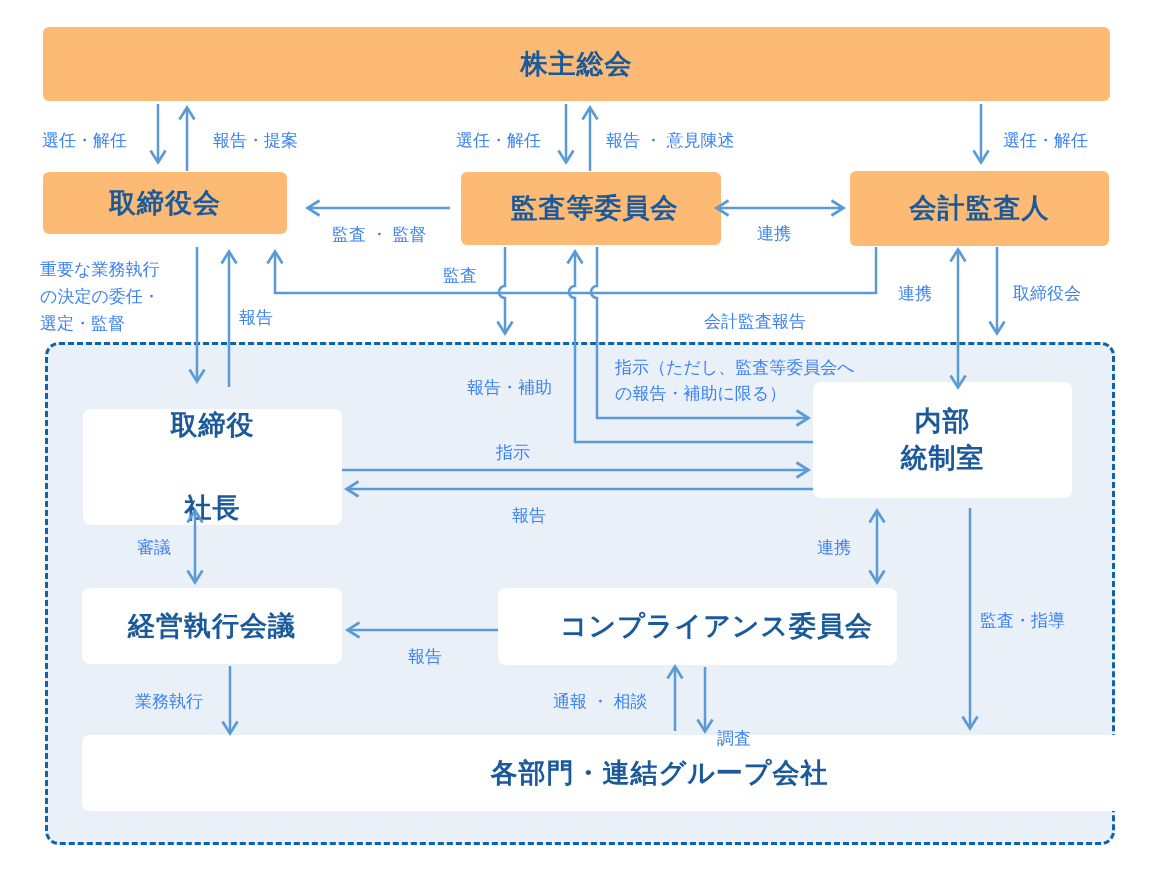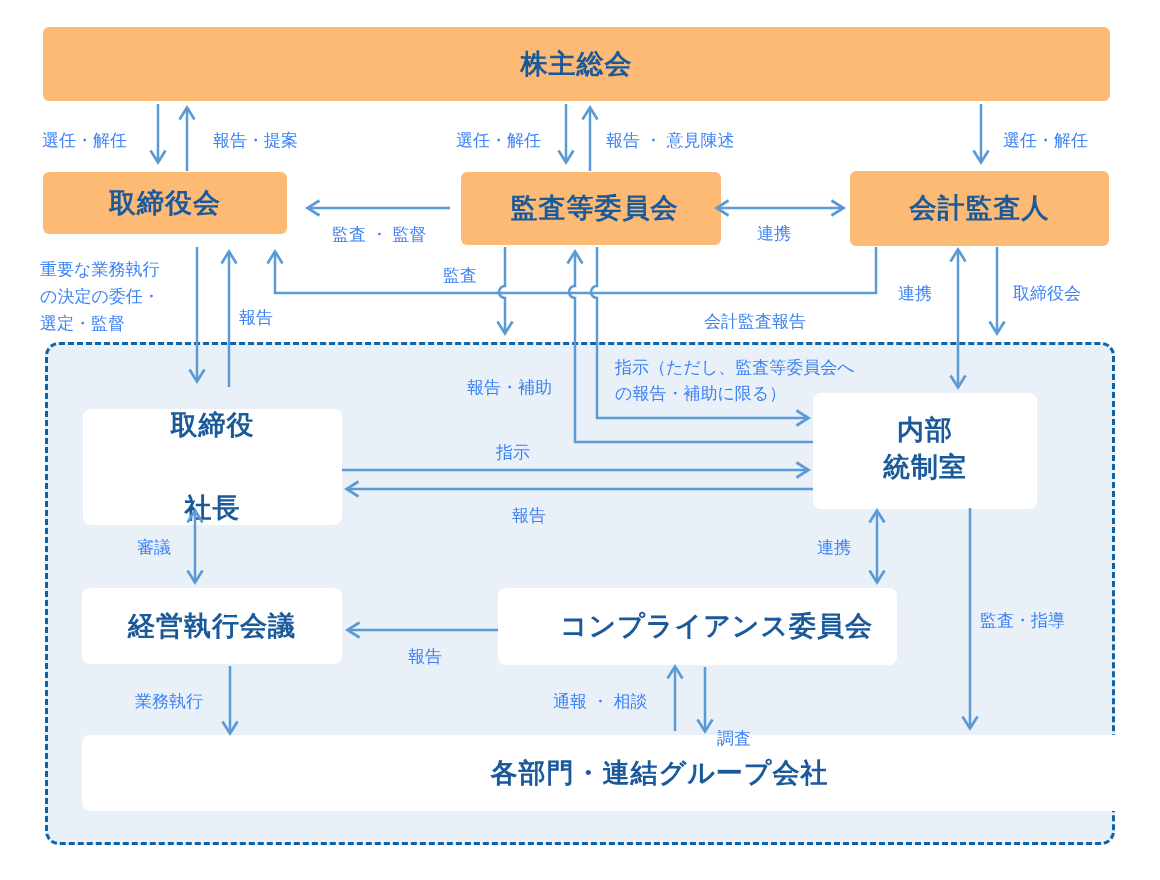--- a/index.html
+++ b/index.html
@@ -43,21 +43,21 @@
     <span class="node-title">監査等委員会</span>
   </div>
   <div class="node node-blue" style="left:850px;top:171px;width:259px;height:75px;">
     <span class="node-title">会計監査人</span>
   </div>
 
   <div class="node node-white" style="left:83px;top:409px;width:259px;height:116px;gap:46px;">
     <span class="node-title">取締役</span>
     <span class="node-title">社長</span>
   </div>
-  <div class="node node-white" style="left:813px;top:393px;width:224px;height:116px;font-family:Liberation Mono, monospace;">
+  <div class="node node-white" style="left:813px;top:382px;width:259px;height:116px;">
     <span class="node-title">内部</span>
     <span class="node-title">統制室</span>
   </div>
   <div class="node node-white" style="left:82px;top:588px;width:260px;height:76px;">
     <span class="node-title">経営執行会議</span>
   </div>
   <div class="node node-white" style="left:498px;top:588px;width:399px;height:77px;padding-left:38px;">
     <span class="node-title">コンプライアンス委員会</span>
   </div>
   <div class="node node-white" style="left:82px;top:735px;width:1155px;height:76px;">

